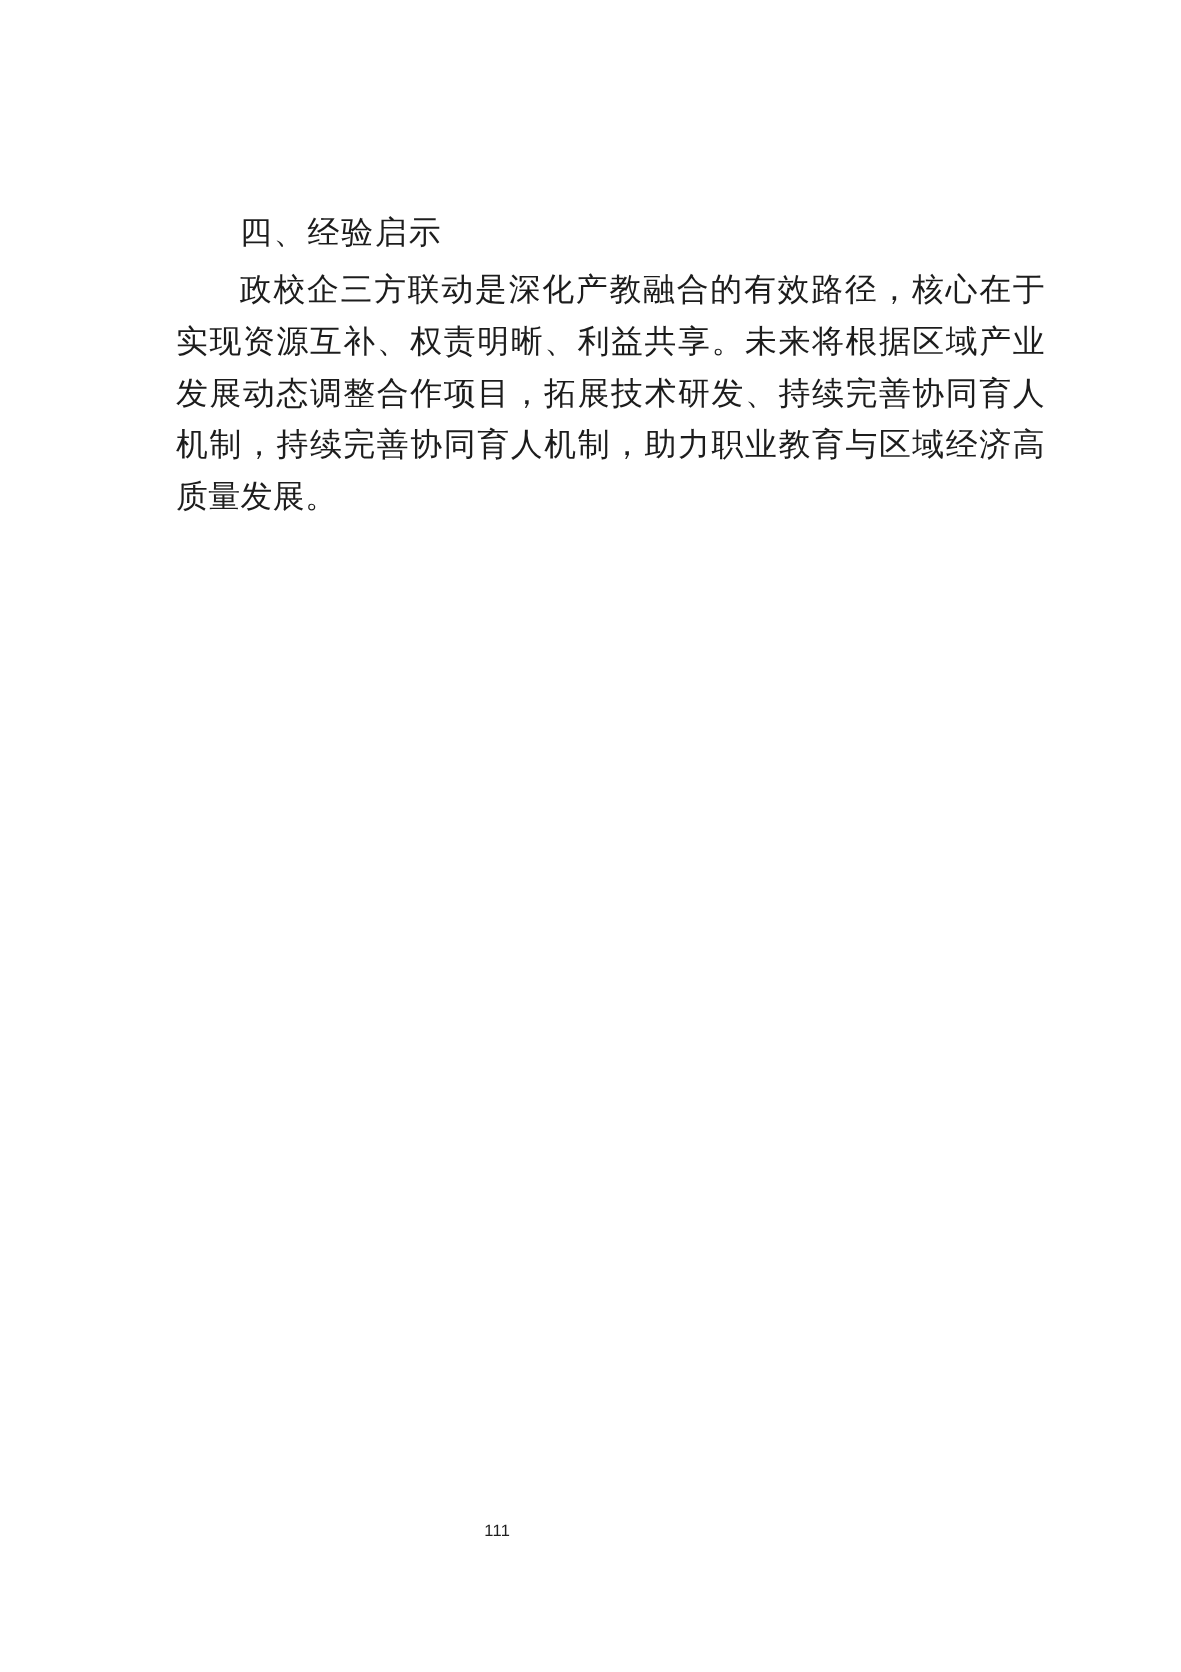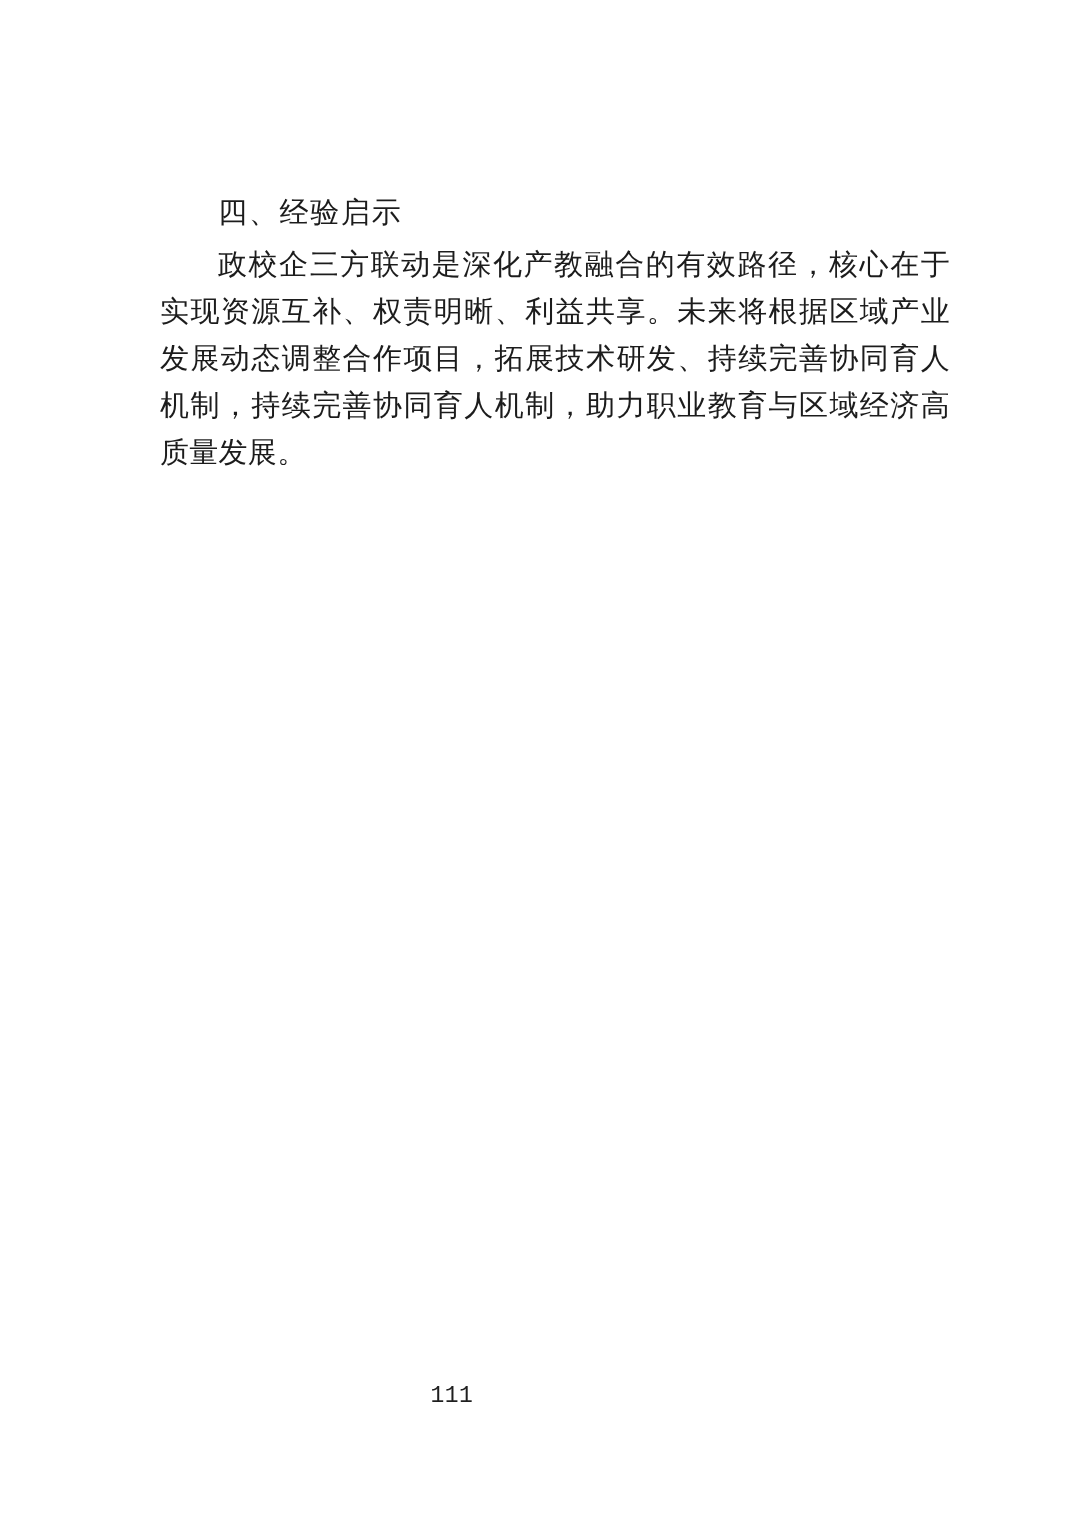--- a/index.html
+++ b/index.html
@@ -47,23 +47,23 @@
     text-justify: inter-character;
   }
   .footer {
     position: absolute;
     left: 0;
     right: 0;
     top: 1383px;
     text-align: center;
   }
   .page-number {
-    font-size: 23px;
+    font-size: 15px;
     color: #1f1f1f;
-    font-family: Liberation Mono, monospace;
+    font-family: Liberation Sans, sans-serif;
     letter-spacing: 0.02em;
   }
 </style>
 </head>
 <body>
 
 <div class="page">
   <div class="content">
     <h2 class="heading">四、经验启示</h2>
     <p class="para">政校企三方联动是深化产教融合的有效路径，核心在于实现资源互补、权责明晰、利益共享。未来将根据区域产业发展动态调整合作项目，拓展技术研发、持续完善协同育人机制，持续完善协同育人机制，助力职业教育与区域经济高质量发展。</p>

